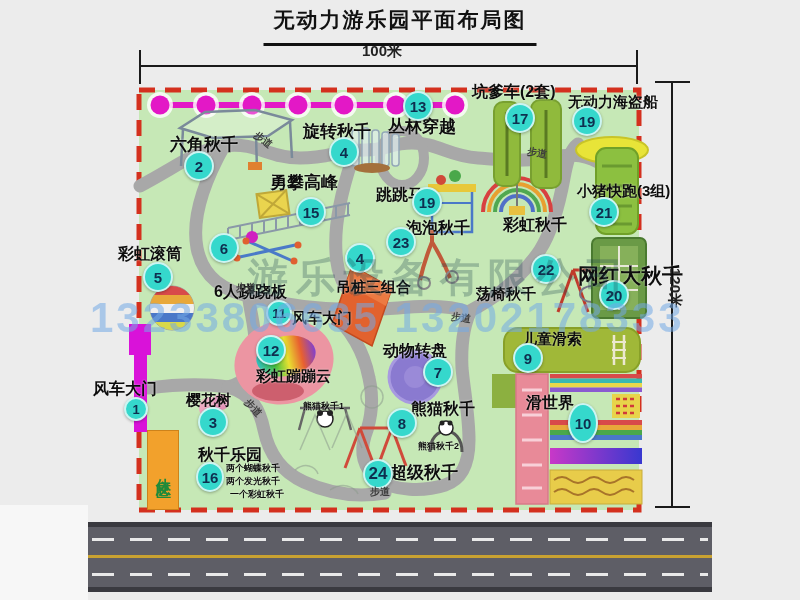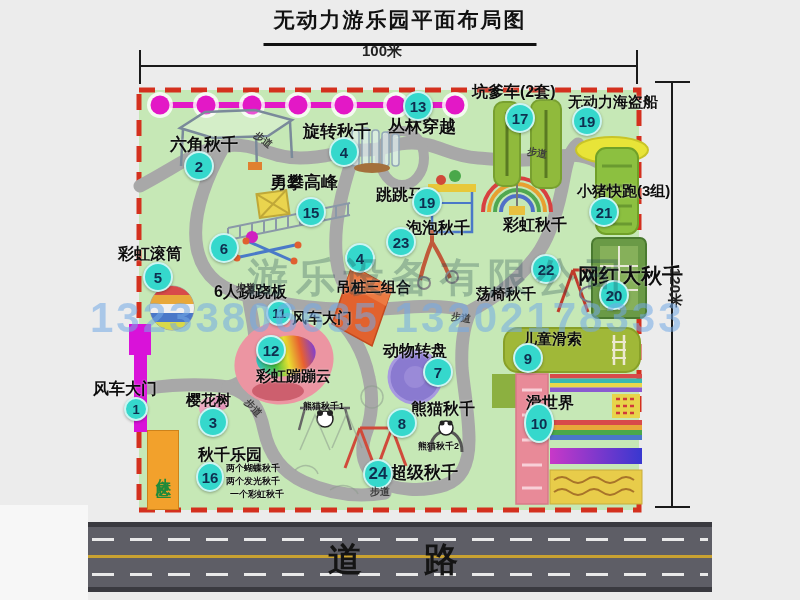--- a/index.html
+++ b/index.html
@@ -361,21 +361,21 @@
       <div class="badge" style="left: 143px; top: 262px; width: 30px; height: 30px; font-size: 15px;">5</div>
       <div class="attr-label" style="left: 214px; top: 259px; font-size: 16px; margin-top: 24px;">6人跷跷板</div>
       <div class="badge" style="left: 209px; top: 233px; width: 30px; height: 30px; font-size: 15px;">6</div>
       <div class="attr-label" style="left: 383px; top: 342px; font-size: 16px;">动物转盘</div>
       <div class="badge" style="left: 423px; top: 357px; width: 30px; height: 30px; font-size: 15px;">7</div>
       <div class="attr-label" style="left: 411px; top: 400px; font-size: 16px;">熊猫秋千</div>
       <div class="badge" style="left: 387px; top: 408px; width: 30px; height: 30px; font-size: 15px;">8</div>
       <div class="attr-label" style="left: 522px; top: 331px; font-size: 15px;">儿童滑索</div>
       <div class="badge" style="left: 513px; top: 343px; width: 30px; height: 30px; font-size: 15px;">9</div>
       <div class="attr-label" style="left: 526px; top: 394px; font-size: 16px;">滑世界</div>
-      <div class="badge" style="left: 524px; top: 403px; width: 30px; height: 40px; font-size: 15px;">10</div>
+      <div class="badge" style="left: 568px; top: 403px; width: 30px; height: 40px; font-size: 15px;">10</div>
       <div class="attr-label" style="left: 292px; top: 310px; font-size: 15px;">风车大门</div>
       <div class="badge" style="left: 266px; top: 300px; width: 26px; height: 26px; font-size: 13px;">11</div>
       <div class="attr-label" style="left: 256px; top: 368px; font-size: 15px;">彩虹蹦蹦云</div>
       <div class="badge" style="left: 256px; top: 335px; width: 30px; height: 30px; font-size: 15px;">12</div>
       <div class="attr-label" style="left: 388px; top: 118px; font-size: 17px;">丛林穿越</div>
       <div class="badge" style="left: 403px; top: 91px; width: 30px; height: 30px; font-size: 15px;">13</div>
       <div class="attr-label" style="left: 336px; top: 279px; font-size: 15px;">吊桩三组合</div>
       <div class="badge" style="left: 345px; top: 243px; width: 30px; height: 30px; font-size: 15px;">4</div>
       <div class="attr-label" style="left: 270px; top: 174px; font-size: 17px;">勇攀高峰</div>
       <div class="badge" style="left: 296px; top: 197px; width: 30px; height: 30px; font-size: 15px;">15</div>
@@ -412,16 +412,15 @@
     </div>
 
   <div class="abs wm" id="wm-company">游乐设备有限公司</div>
   <div class="abs wm" id="wm-phone">13233806635 13202178333</div>
 
   <div class="abs" id="road-left-gap"></div>
   <div class="abs" id="road">
     <div class="road-dash" id="road-dash-top"></div>
     <div id="road-center"></div>
     <div class="road-dash" id="road-dash-bottom"></div>
-    <div id="road-label">道　路</div>
   </div>
 
 </div>
 
 </body></html>

